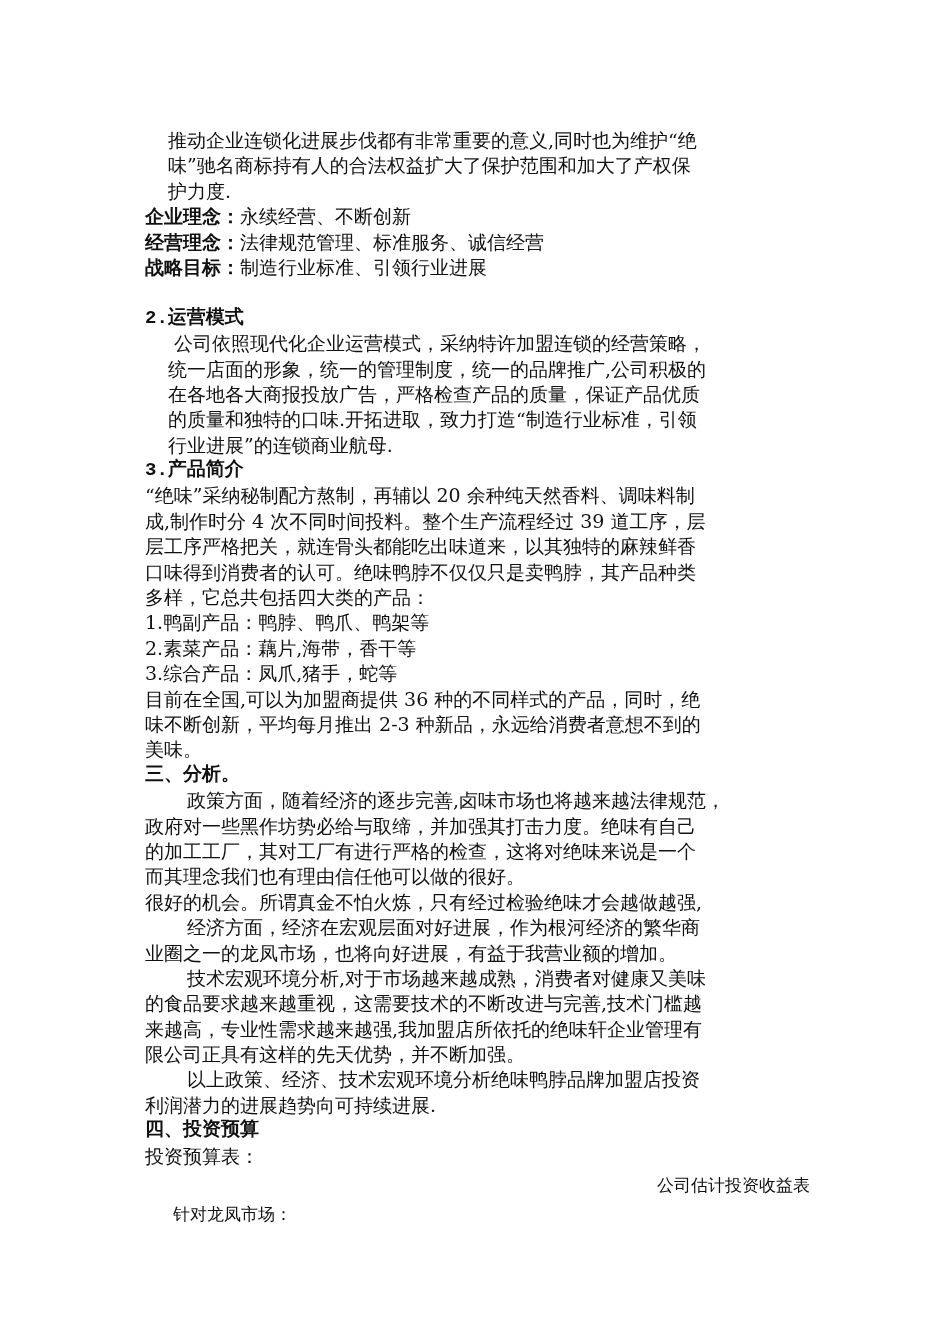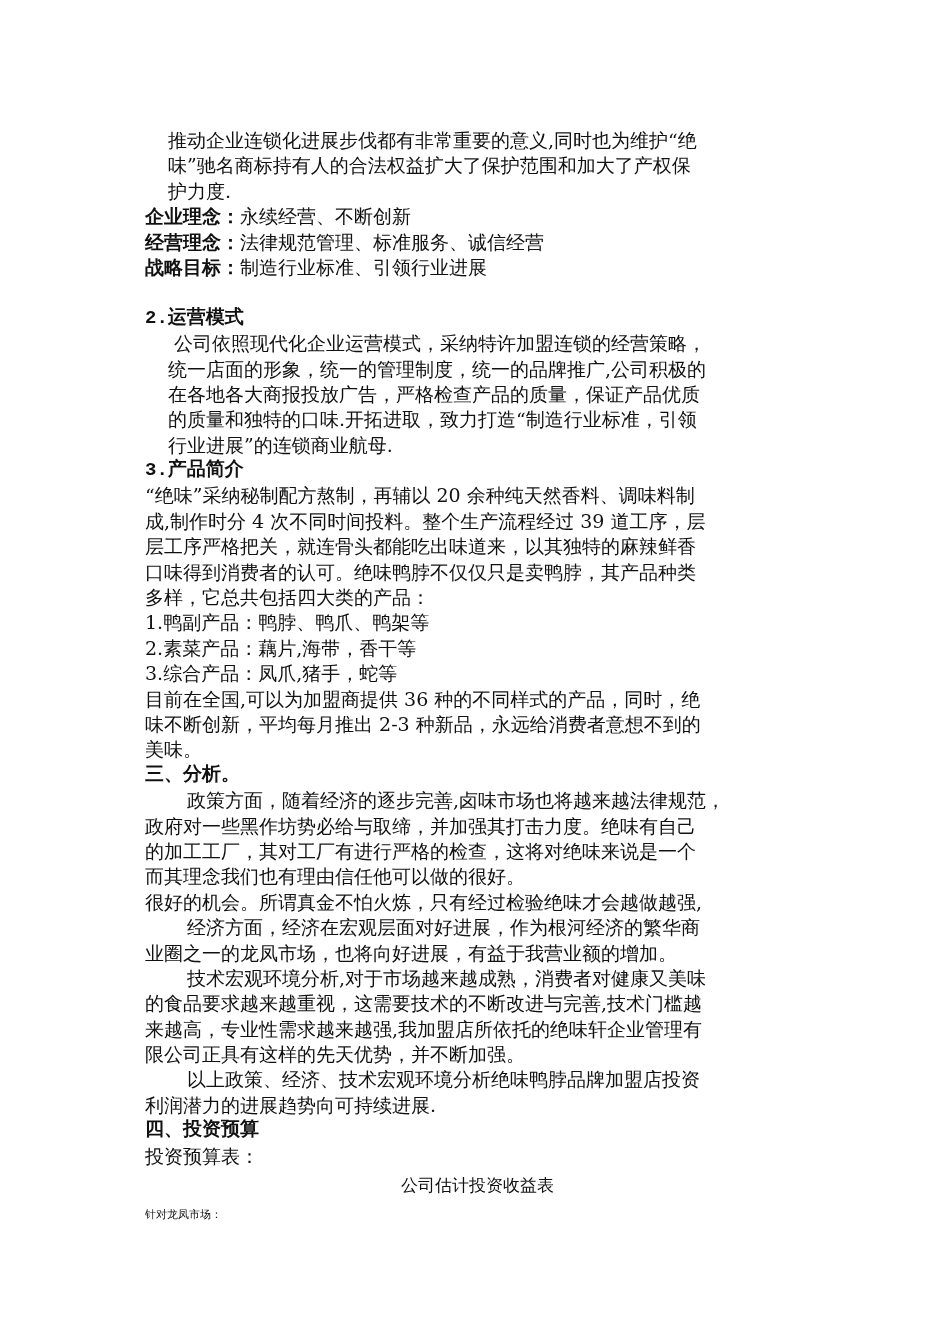--- a/index.html
+++ b/index.html
@@ -7,22 +7,22 @@
   .page {
     position: absolute; left: 145px; top: 128px; width: 665px;
     font-family: "DejaVu Serif", "Liberation Serif", serif;
     font-size: 19px; line-height: 25.4px; color: #111;
   }
   .line { white-space: nowrap; height: 25.4px; }
   .ind { padding-left: 23px; }
   .par { padding-left: 42px; }
   .b { font-family: Liberation Mono, monospace; font-weight: bold; }
   .gap { height: 25.4px; }
-  .center { text-align: center; font-size: 17px; }
-  .small { font-size: 11px; }
+  .center { text-align: right; font-size: 17px; }
+  .small { font-size: 17px; margin-left: 28px; }
 </style>
 </head>
 <body>
 
 <div class="page">
 
   <div class="ind">
     <div class="line">推动企业连锁化进展步伐都有非常重要的意义,同时也为维护“绝</div>
     <div class="line">味”驰名商标持有人的合法权益扩大了保护范围和加大了产权保</div>
     <div class="line">护力度.</div>

